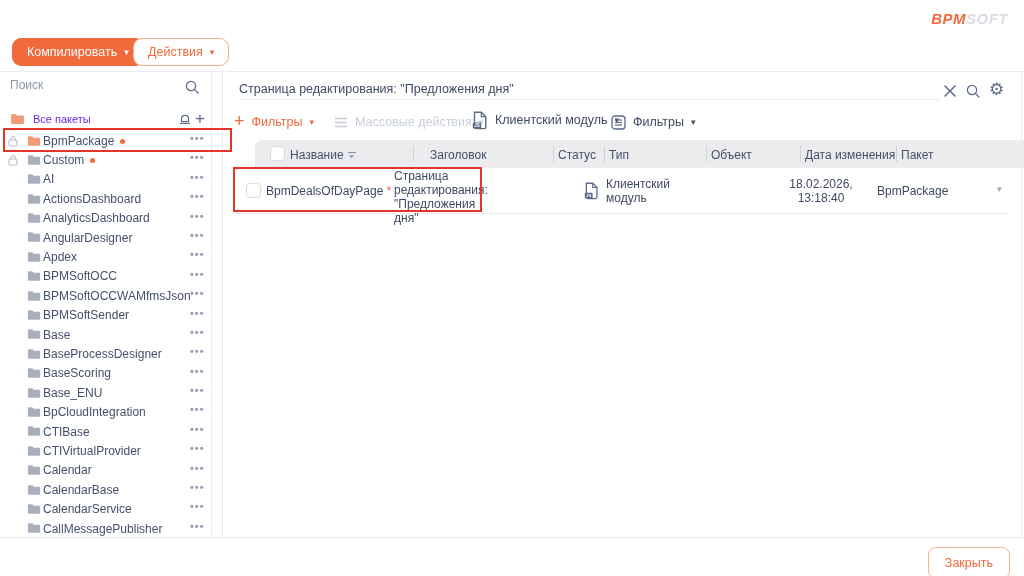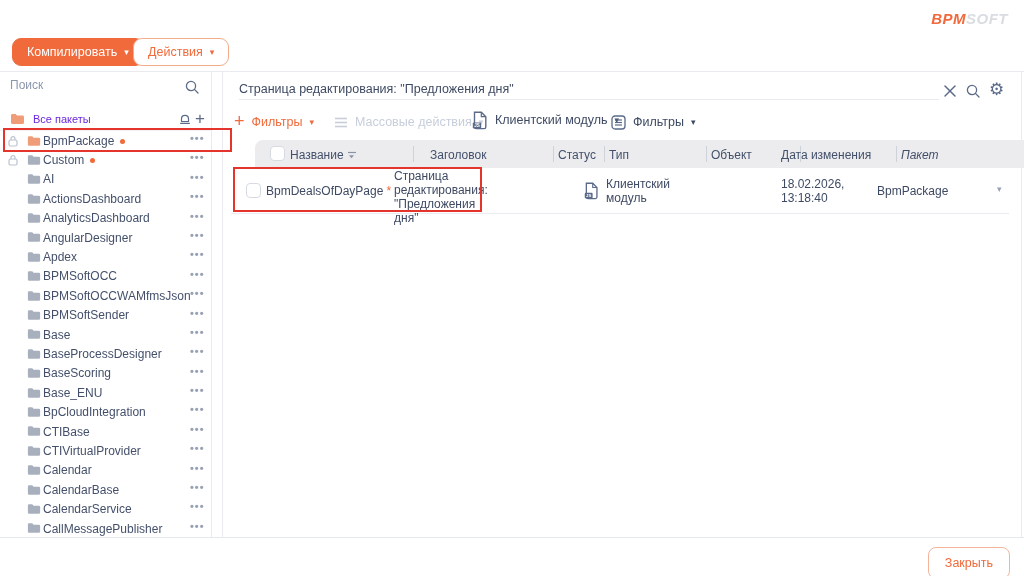--- a/index.html
+++ b/index.html
@@ -408,43 +408,43 @@
       </span>
       <span class="col-div" style="left:158px;"></span>
       <span class="hcell" style="left:175px;">Заголовок</span>
       <span class="col-div" style="left:298px;"></span>
       <span class="hcell" style="left:303px;">Статус</span>
       <span class="col-div" style="left:349px;"></span>
       <span class="hcell" style="left:354px;">Тип</span>
       <span class="col-div" style="left:451px;"></span>
       <span class="hcell" style="left:456px;">Объект</span>
       <span class="col-div" style="left:545px;"></span>
-      <span class="hcell" style="left:526px;text-align:right;">Дата изменения</span>
+      <span class="hcell" style="left:550px;text-align:right;">Дата изменения</span>
       <span class="col-div" style="left:641px;"></span>
-      <span class="hcell" style="left:646px;font-style:italic;">Пакет</span>
+      <span class="hcell" style="left:646px;">Пакет</span>
     </div>
 
     <div class="tbl-row">
       <span class="checkbox" style="left:15px; top:15px;"></span>
       <span class="cell" style="left:35px; top:16px;">
         <span>BpmDealsOfDayPage</span><span class="mark">*</span>
       </span>
       <span class="cell" style="left:163px; top:2px; width:108px; line-height:13.9px;">Страница редактирования: "Предложения дня"</span>
       <span class="cell" style="left:303px; top:16px;"></span>
       <span class="cell" style="left:353px; top:14px;">
         <svg width="15" height="18" viewBox="0 0 16 19">
             <path d="M2.5 1.2 H9.3 L13.8 5.7 V16 A1.6 1.6 0 0 1 12.2 17.6 H4.1 A1.6 1.6 0 0 1 2.5 16 Z" fill="none" stroke="#5A6A88" stroke-width="1.4"></path>
             <path d="M9.3 1.2 V5.7 H13.8" fill="none" stroke="#5A6A88" stroke-width="1.2"></path>
             <rect x="0.8" y="11.4" width="8.4" height="6" rx="1.2" fill="#5A6A88"></rect>
             <text x="5" y="16" font-size="4.6" fill="#ffffff" text-anchor="middle" font-family="'Liberation Sans',sans-serif" font-weight="bold">JS</text>
           </svg>
       </span>
       <span class="cell" style="left:375px; top:9px; width:72px; line-height:14px;">Клиентский модуль</span>
       <span class="cell" style="left:456px; top:16px;"></span>
-      <span class="cell" style="left:550px; top:9px; width:80px; line-height:14px;">18.02.2026, 13:18:40</span>
+      <span class="cell" style="left:550px; top:9px; width:80px; line-height:14px;text-align:center;">18.02.2026, 13:18:40</span>
       <span class="cell" style="left:646px; top:16px;">BpmPackage</span>
       <span class="row-caret">▾</span>
     </div>
   </div>
 
   <div class="anno anno-side"></div>
   <div class="anno anno-row"></div>
 
   <div class="footer-divider"></div>
   <div class="btn-close">

